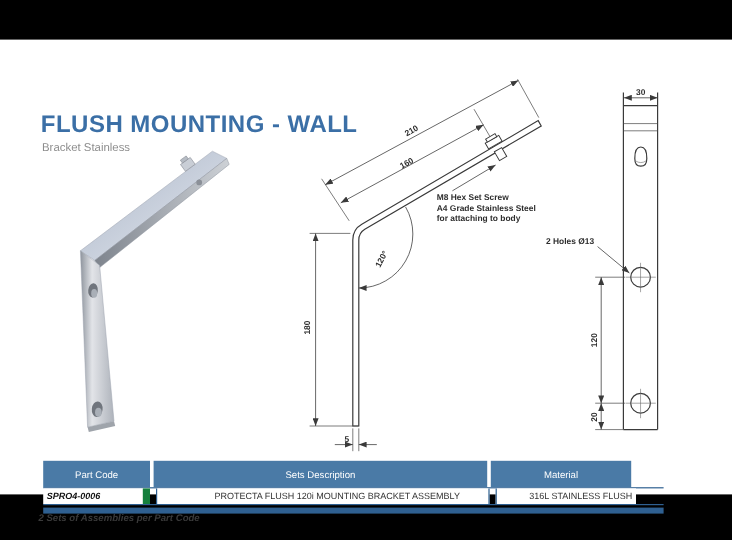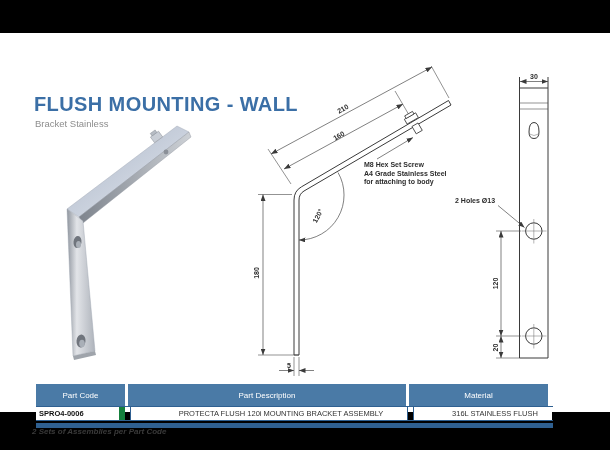--- a/index.html
+++ b/index.html
@@ -15,26 +15,26 @@
   .thin{stroke:#4a4a4a;stroke-width:0.6;fill:none;}
   .hair{stroke:#6a6a6a;stroke-width:0.5;fill:none;}
   .dim{stroke:#4a4a4a;stroke-width:0.7;fill:none;}
   .dtext{font-size:7px;font-weight:bold;fill:#2d2d2d;}
   .ntext{font-size:7px;font-weight:bold;fill:#2d2d2d;}
   
   .tbl{position:absolute;left:36px;top:351px;width:517px;}
   .tbl-head{display:flex;gap:3px;}
   .th{height:22px;background:#4a7aa6;color:#fff;font-size:8px;display:flex;
       align-items:center;justify-content:center;}
-  .c1{width:89px;}.c2{width:278px;}.c3{width:139px;}
+  .c1{width:89px;}.c2{width:278px;}.c3{width:117px;}
   .tbl-row{display:flex;gap:5px;border-top:1px solid #2f6091;border-bottom:1px solid #2f6091;}
   .td{height:13px;background:#fff;font-size:7.5px;color:#333;display:flex;
       align-items:center;justify-content:center;box-sizing:border-box;padding-left:24px;}
   .td.code{justify-content:flex-start;padding-left:3px;font-weight:bold;color:#111;
-           border-right:6px solid #15803d;}
+           border-right:6px solid #15803d;font-style:italic;}
   .td.desc{border-left:1px solid #2f6091;border-right:1px solid #2f6091;}
   .td.mat{border-left:1px solid #2f6091;}
   .tbl-bar{height:4.5px;background:#2f6091;margin-top:2px;}
   .note{position:absolute;left:32px;top:394px;font-size:8px;font-style:italic;
         font-weight:600;color:#3a3a3a;}
 </style>
 </head>
 <body>
 
 <div class="page">
@@ -137,21 +137,21 @@
         <text class="dtext" transform="translate(497.5,314.5) rotate(-90)" text-anchor="middle">20</text>
 
         <text class="ntext" x="455" y="170">2 Holes Ø13</text>
         <path class="dim" d="M 498 172.5 L 524.5 194.5" marker-end="url(#arw)"></path>
       </g>
     </svg>
 
     <div class="tbl">
       <div class="tbl-head">
         <div class="th c1">Part Code</div>
-        <div class="th c2">Part Description</div>
+        <div class="th c2">Sets Description</div>
         <div class="th c3">Material</div>
       </div>
       <div class="tbl-row">
         <div class="td code c1">SPRO4-0006</div>
         <div class="td desc c2">PROTECTA FLUSH 120i MOUNTING BRACKET ASSEMBLY</div>
         <div class="td mat c3">316L STAINLESS FLUSH</div>
       </div>
       <div class="tbl-bar"></div>
     </div>
 

